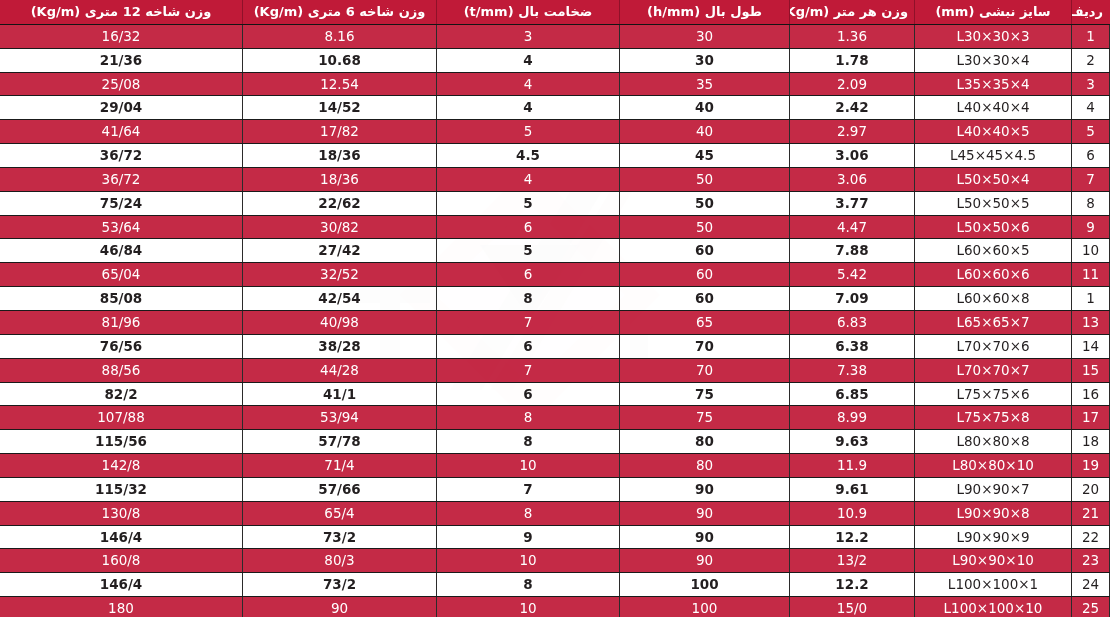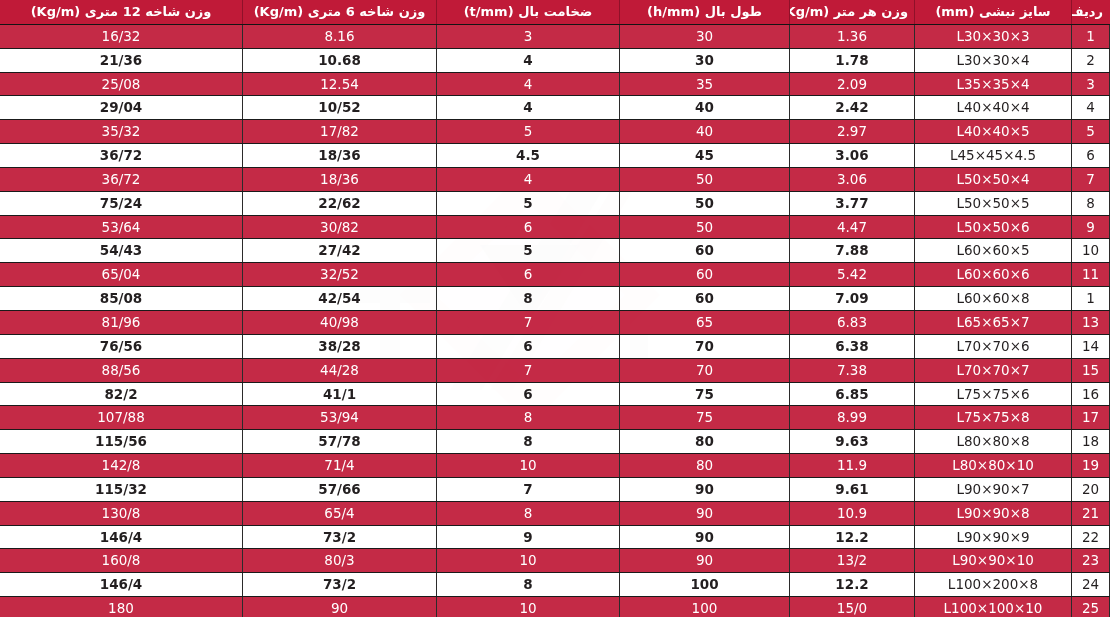--- a/index.html
+++ b/index.html
@@ -199,31 +199,31 @@
           <td class="cell-thickness">4</td>
           <td class="cell-w_6m">12.54</td>
           <td class="cell-w_12m">25/08</td>
         </tr>
         <tr class="row-white">
           <td class="cell-radif">4</td>
           <td class="cell-size">L40×40×4</td>
           <td class="cell-w_per_m">2.42</td>
           <td class="cell-leg_len">40</td>
           <td class="cell-thickness">4</td>
-          <td class="cell-w_6m">10/52</td>
+          <td class="cell-w_6m">14/52</td>
           <td class="cell-w_12m">29/04</td>
         </tr>
         <tr class="row-red">
           <td class="cell-radif">5</td>
           <td class="cell-size">L40×40×5</td>
           <td class="cell-w_per_m">2.97</td>
           <td class="cell-leg_len">40</td>
           <td class="cell-thickness">5</td>
           <td class="cell-w_6m">17/82</td>
-          <td class="cell-w_12m">35/32</td>
+          <td class="cell-w_12m">41/64</td>
         </tr>
         <tr class="row-white">
           <td class="cell-radif">6</td>
           <td class="cell-size">L45×45×4.5</td>
           <td class="cell-w_per_m">3.06</td>
           <td class="cell-leg_len">45</td>
           <td class="cell-thickness">4.5</td>
           <td class="cell-w_6m">18/36</td>
           <td class="cell-w_12m">36/72</td>
         </tr>
@@ -254,21 +254,21 @@
           <td class="cell-w_6m">30/82</td>
           <td class="cell-w_12m">53/64</td>
         </tr>
         <tr class="row-white">
           <td class="cell-radif">10</td>
           <td class="cell-size">L60×60×5</td>
           <td class="cell-w_per_m">7.88</td>
           <td class="cell-leg_len">60</td>
           <td class="cell-thickness">5</td>
           <td class="cell-w_6m">27/42</td>
-          <td class="cell-w_12m">54/43</td>
+          <td class="cell-w_12m">46/84</td>
         </tr>
         <tr class="row-red">
           <td class="cell-radif">11</td>
           <td class="cell-size">L60×60×6</td>
           <td class="cell-w_per_m">5.42</td>
           <td class="cell-leg_len">60</td>
           <td class="cell-thickness">6</td>
           <td class="cell-w_6m">32/52</td>
           <td class="cell-w_12m">65/04</td>
         </tr>
@@ -375,21 +375,21 @@
           <td class="cell-radif">23</td>
           <td class="cell-size">L90×90×10</td>
           <td class="cell-w_per_m">13/2</td>
           <td class="cell-leg_len">90</td>
           <td class="cell-thickness">10</td>
           <td class="cell-w_6m">80/3</td>
           <td class="cell-w_12m">160/8</td>
         </tr>
         <tr class="row-white">
           <td class="cell-radif">24</td>
-          <td class="cell-size">L100×200×8</td>
+          <td class="cell-size">L100×100×1</td>
           <td class="cell-w_per_m">12.2</td>
           <td class="cell-leg_len">100</td>
           <td class="cell-thickness">8</td>
           <td class="cell-w_6m">73/2</td>
           <td class="cell-w_12m">146/4</td>
         </tr>
         <tr class="row-red">
           <td class="cell-radif">25</td>
           <td class="cell-size">L100×100×10</td>
           <td class="cell-w_per_m">15/0</td>

